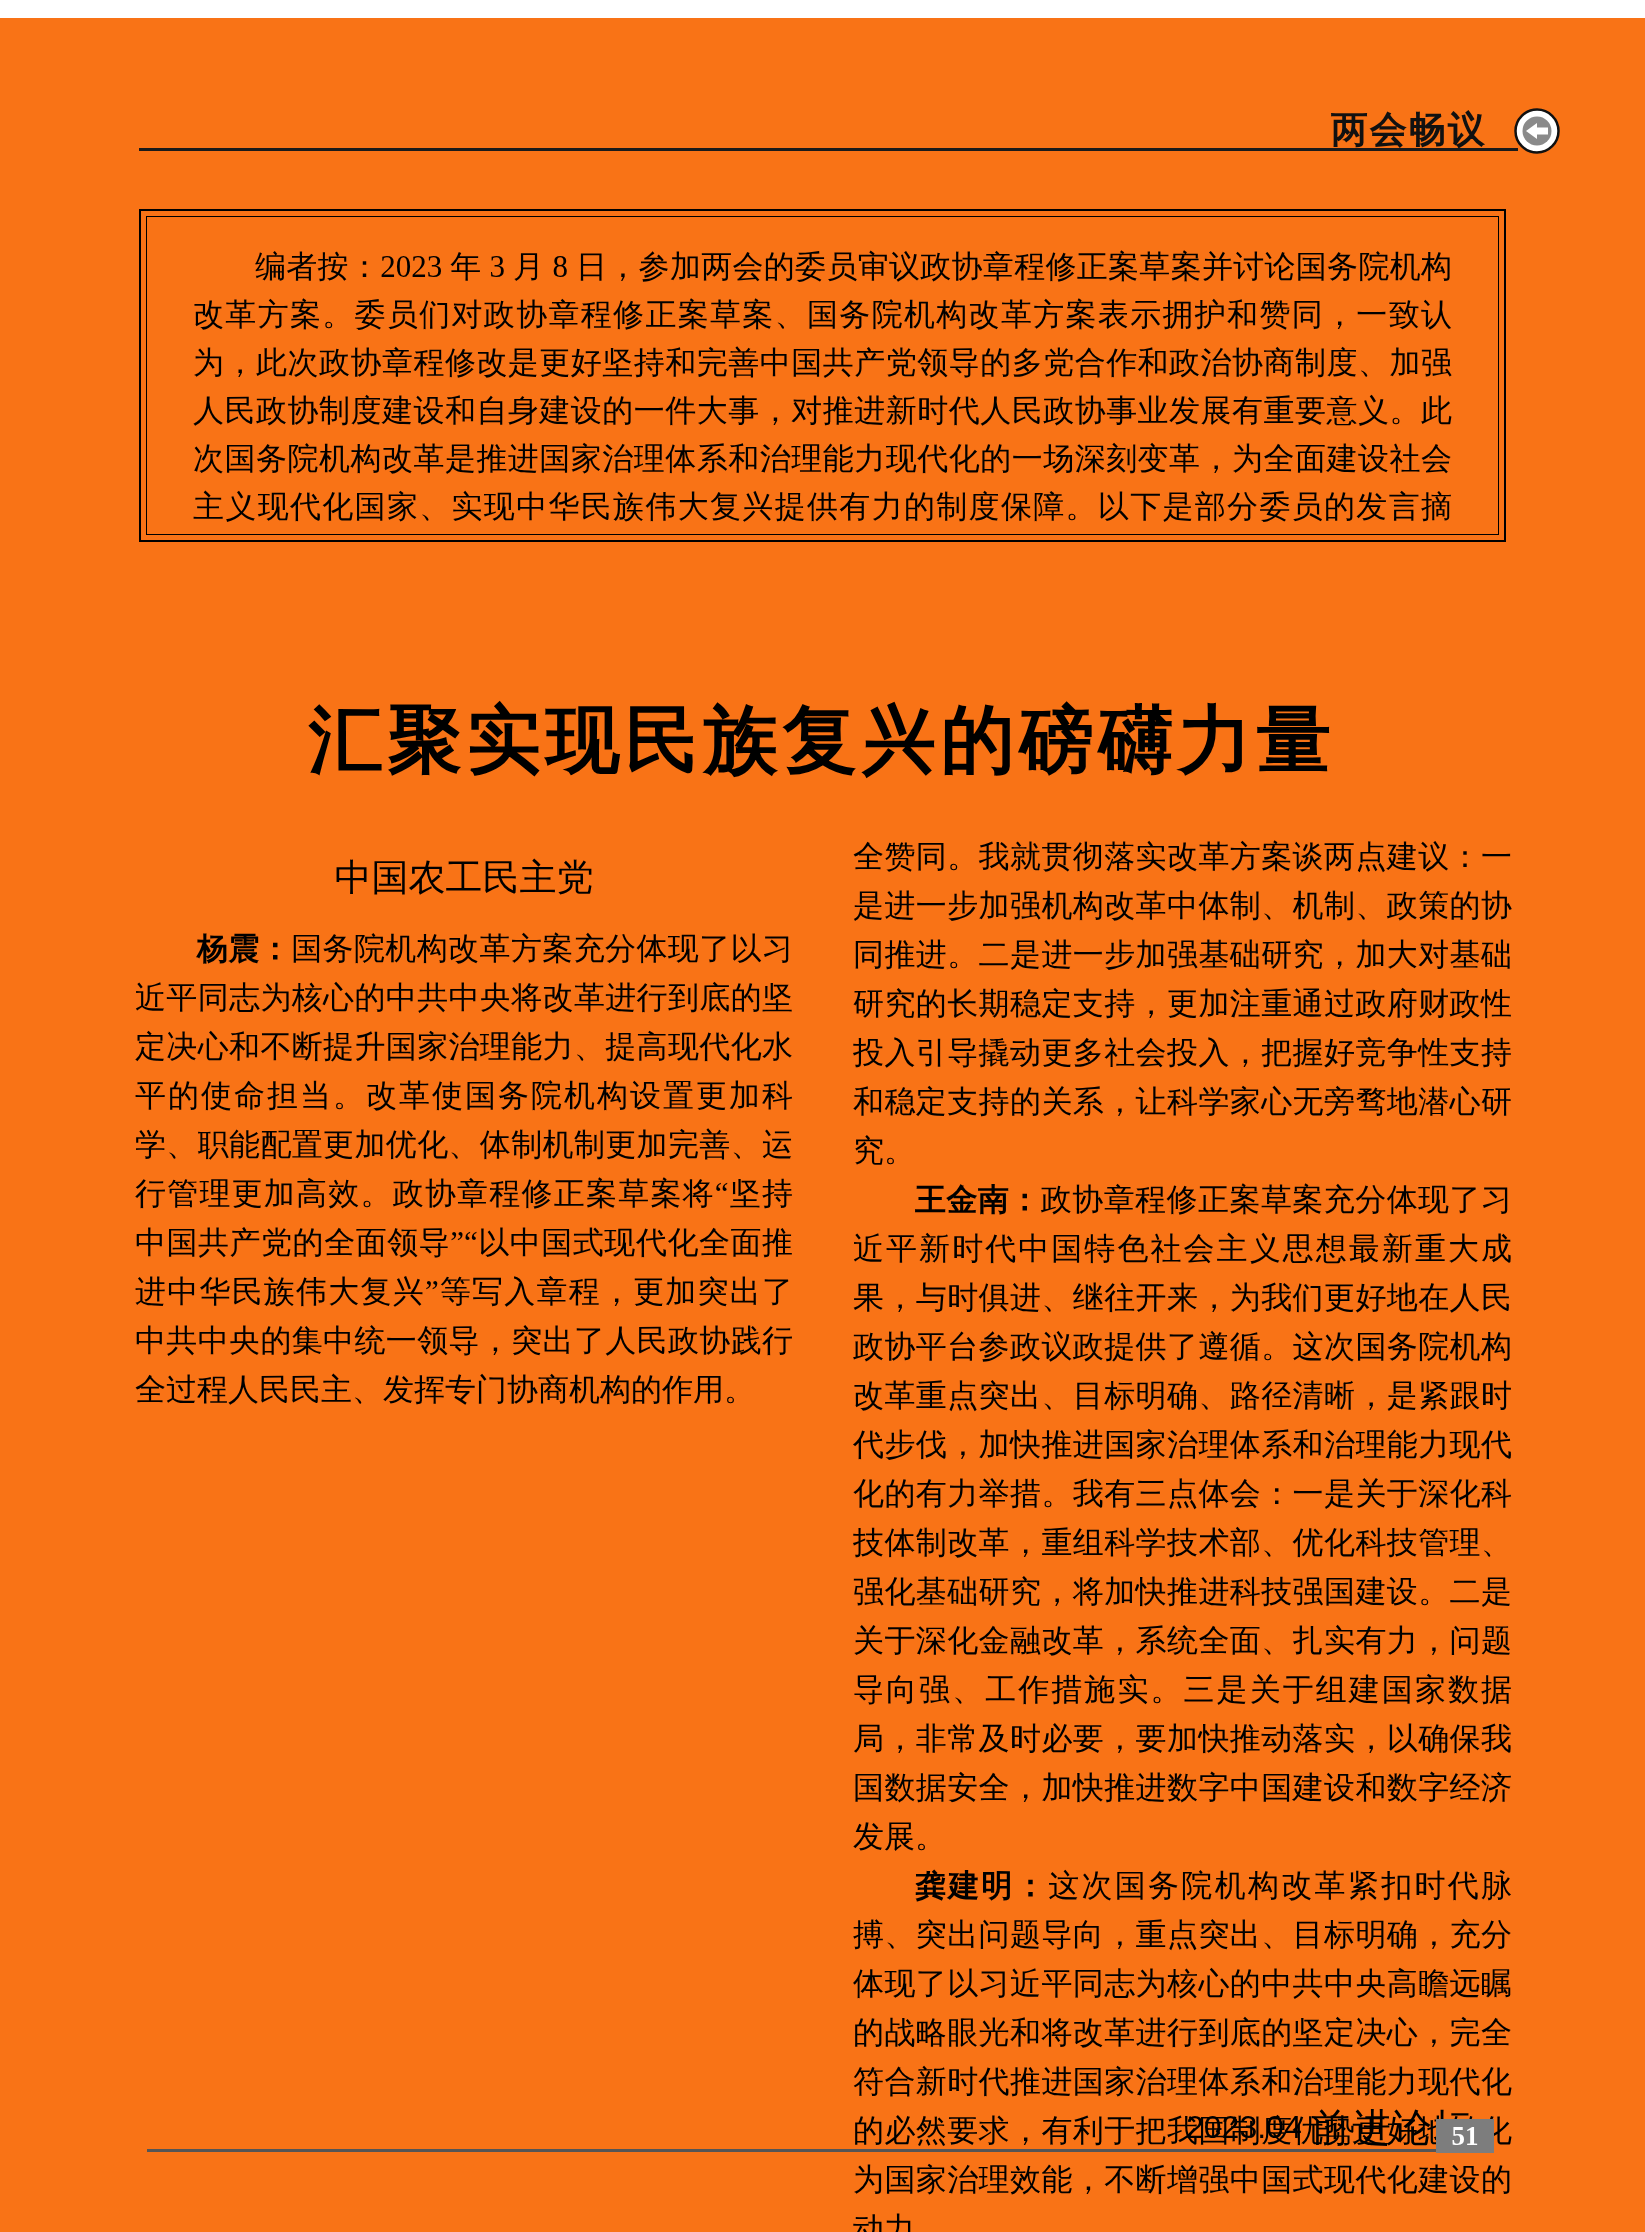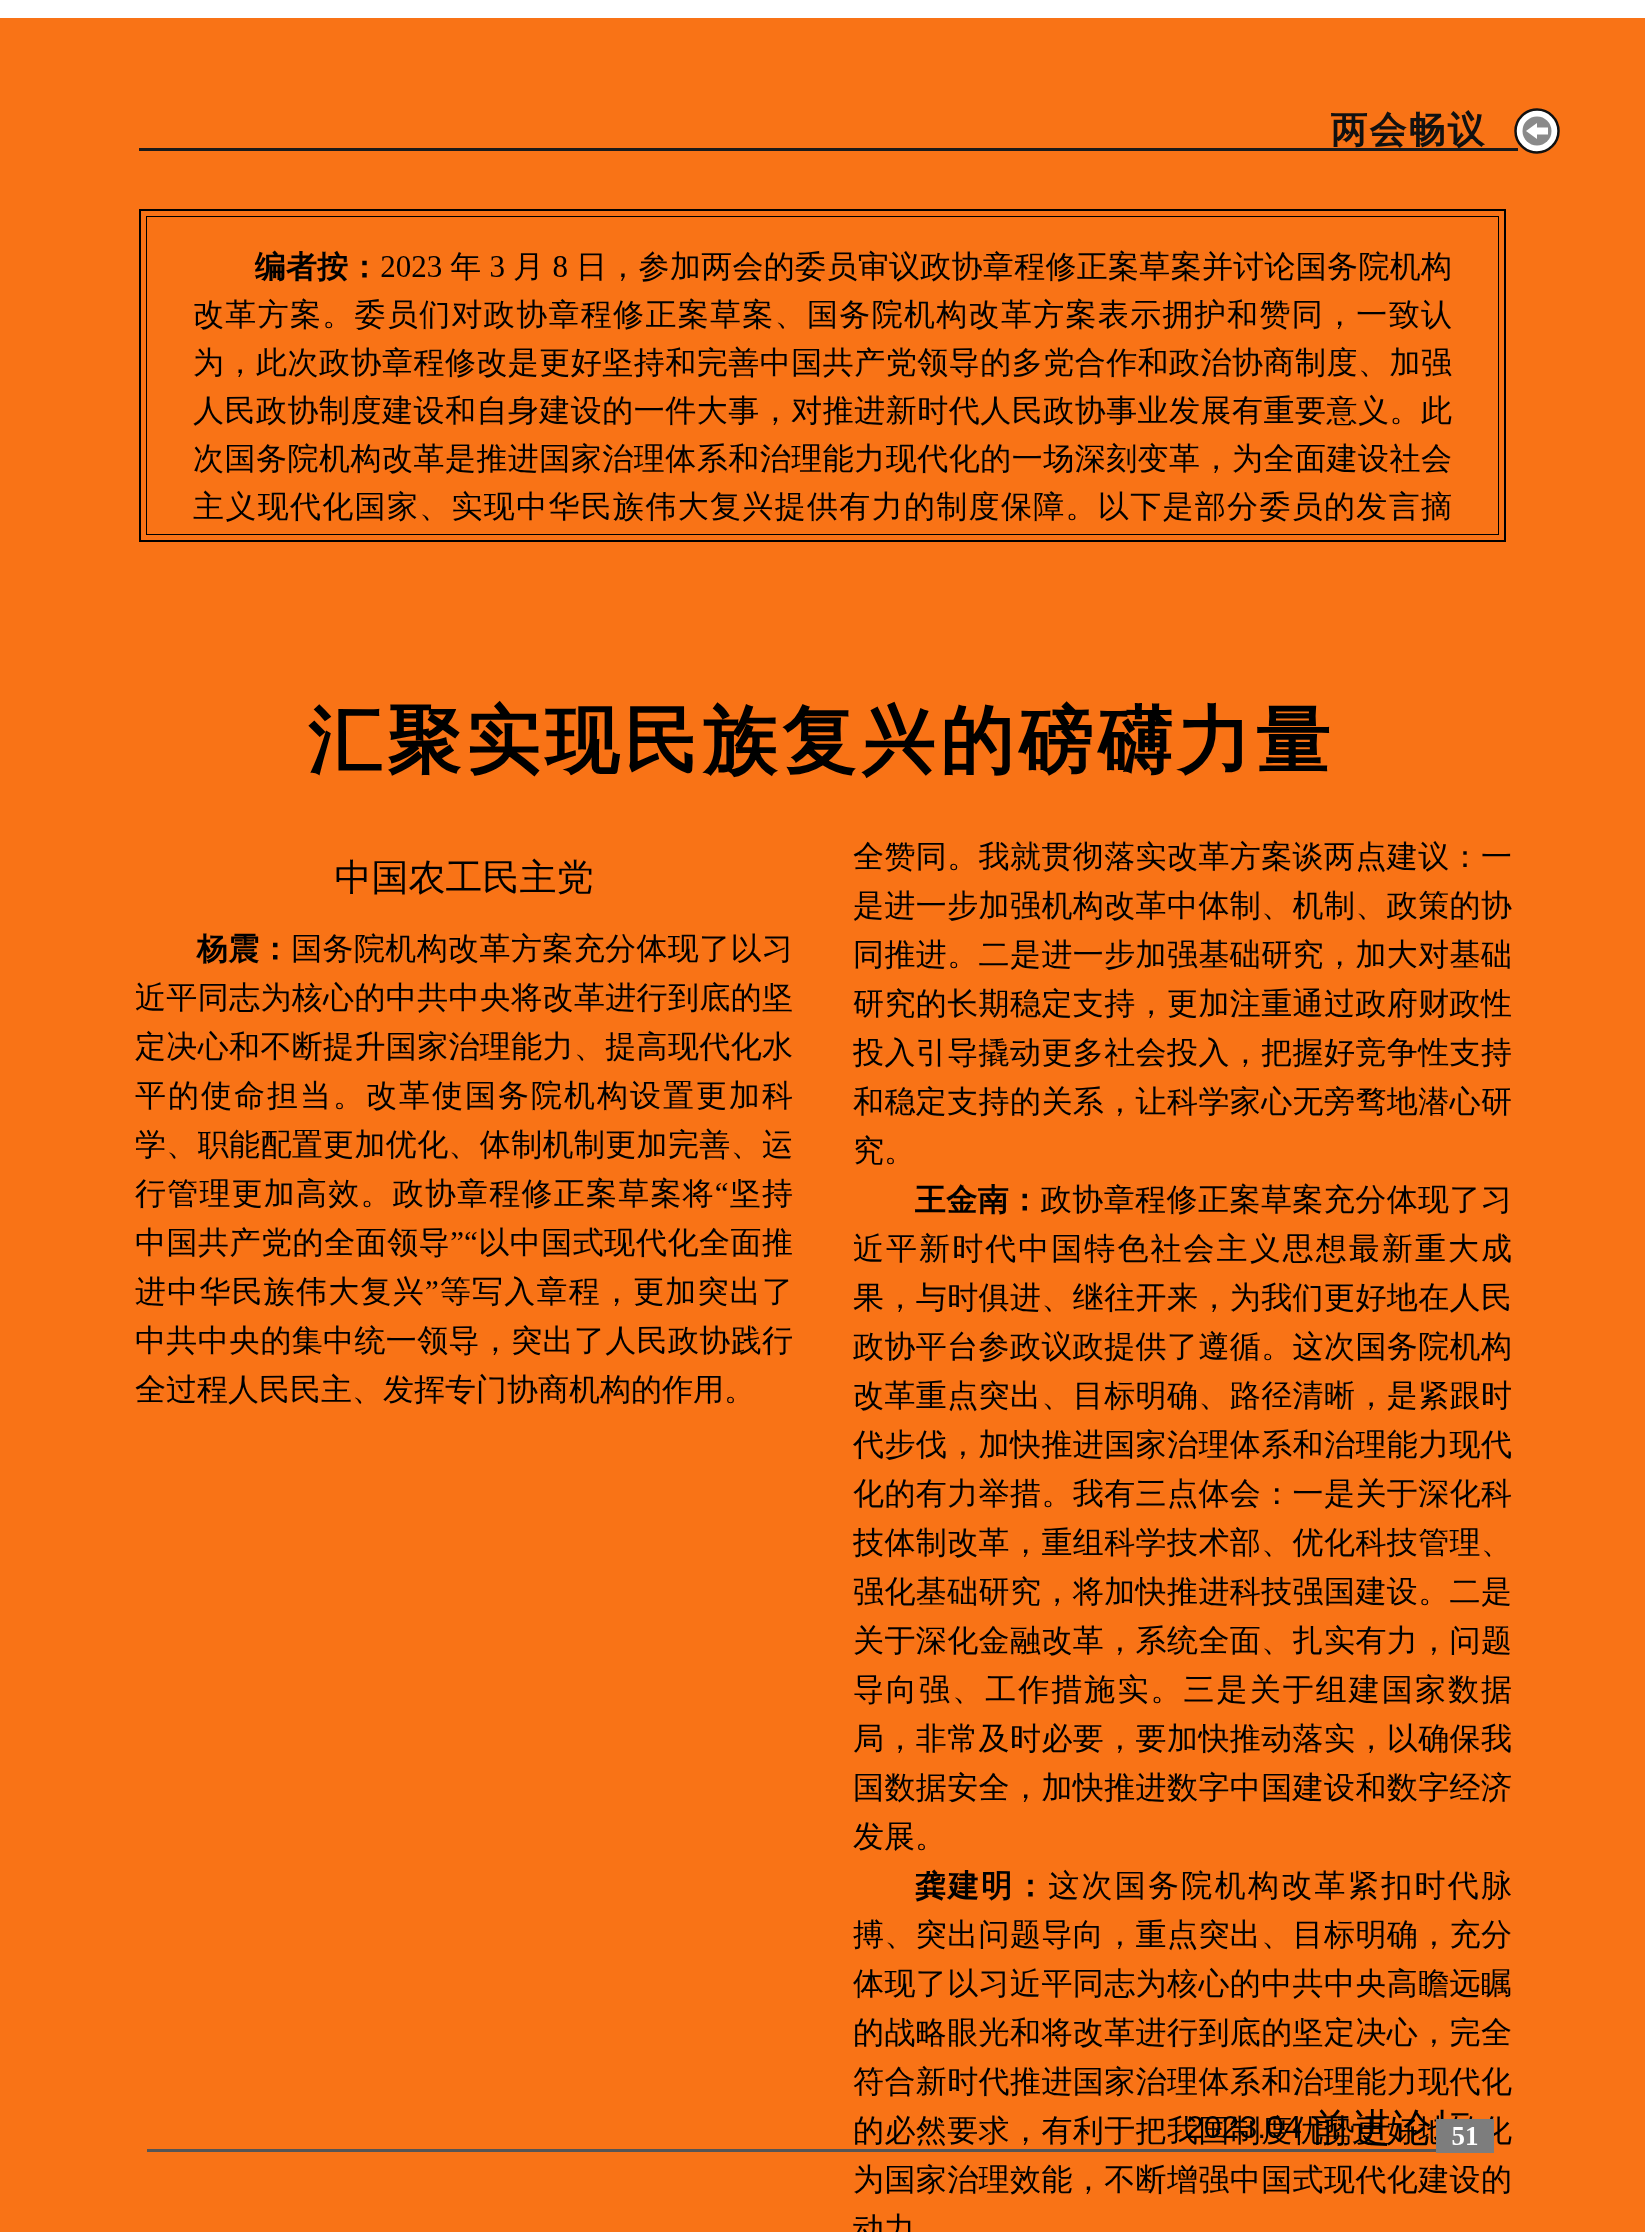--- a/index.html
+++ b/index.html
@@ -12,21 +12,21 @@
   .header-rule{position:absolute;left:139px;top:130px;width:1379px;height:3px;background:#1a1a1a;}
   .header-icon{position:absolute;left:1513px;top:89px;width:48px;height:48px;}
 
   
   .note-box{position:absolute;left:139px;top:191px;width:1367px;height:333px;
             border:2px solid #000;box-sizing:border-box;}
   .note-inner{position:absolute;left:5px;top:5px;right:5px;bottom:5px;border:1px solid #000;
               overflow:hidden;}
   .note-text{margin:0;padding:26px 46px 0 46px;font-size:31px;line-height:48px;
              text-align:justify;text-indent:2em;font-family:"Liberation Serif",serif;}
-  .note-label{font-weight:bold;}
+  .note-label{font-weight:normal;}
 
   
   .title1,.title2{position:absolute;left:139px;width:1367px;margin:0;text-align:center;
                   font-family:"Liberation Sans",sans-serif;font-weight:900;color:#000;
                   font-size:74px;line-height:82px;letter-spacing:5px;white-space:nowrap;}
   .title1{top:587px;}
   .title2{top:681px;}
 
   
   .col{position:absolute;}

